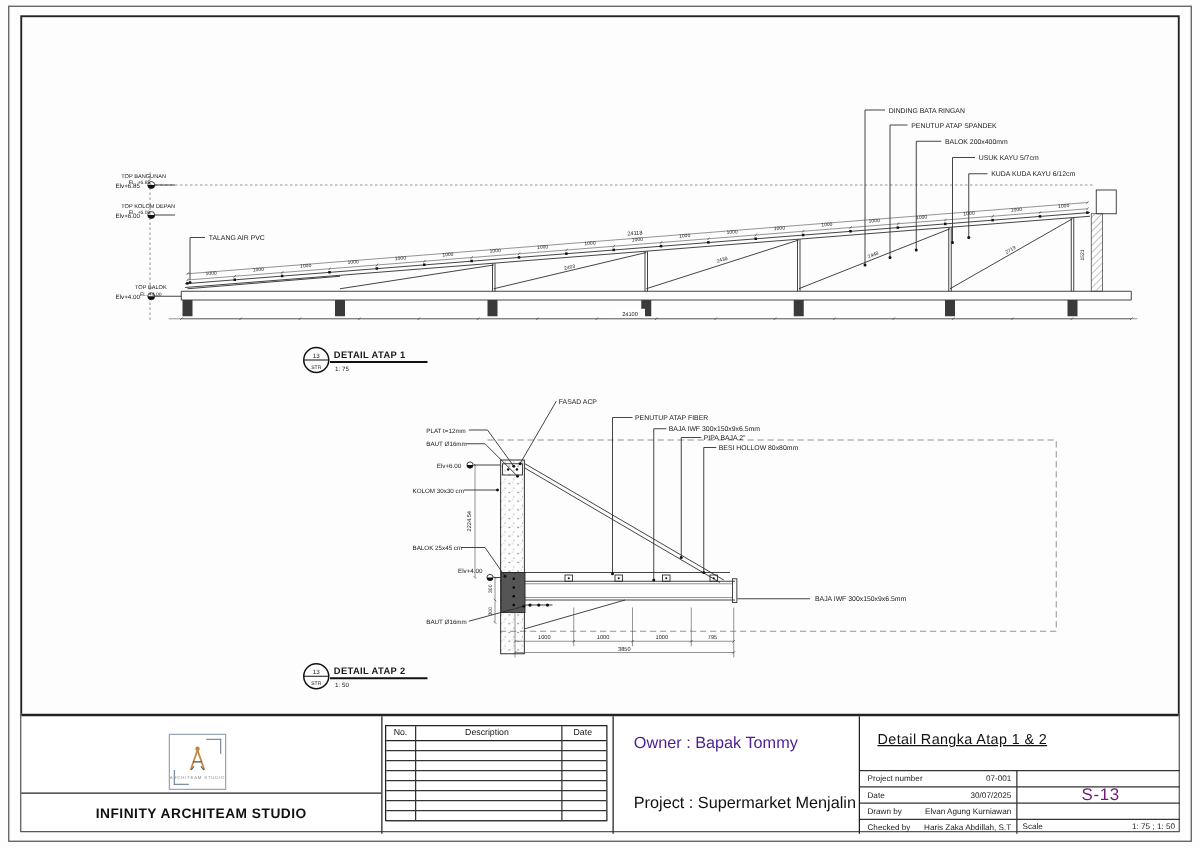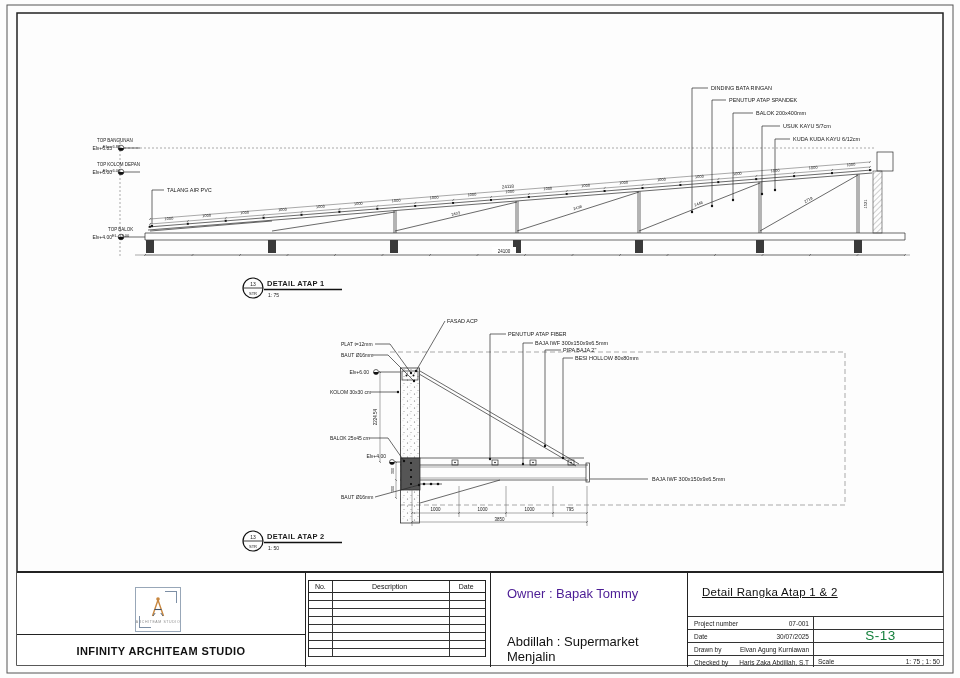--- a/index.html
+++ b/index.html
@@ -40,21 +40,21 @@
   .rv1{left:23px}.rv2{left:140px}
   .ownerTxt{position:absolute;left:16px;top:13px;font-size:13px;color:#4c1d95;}
   .projTxt{position:absolute;left:16px;top:61px;font-size:13px;color:#111;}
   .sheetTitle{position:absolute;left:14px;top:13px;font-size:11.5px;color:#111;letter-spacing:.3px;text-decoration:underline;}
   .frow{position:absolute;left:0;width:256px;border-top:1px solid #333;}
   .fr1{top:43px;height:13px}.fr2{top:56px;height:13px}.fr3{top:69px;height:13px}.fr4{top:82px;height:12px}
   .flabel{position:absolute;left:6px;top:3px;font-size:6.5px;color:#222;}
   .fvalue{position:absolute;left:0;top:3px;width:121px;text-align:right;font-size:6.5px;color:#222;}
   .fvline{position:absolute;left:125px;top:43px;height:51px;border-left:1px solid #333;}
   .s13{position:absolute;left:125px;top:43px;width:135px;height:39px;display:flex;align-items:center;justify-content:center;
-       font-size:13.5px;color:#15803d;letter-spacing:.5px;}
+       font-size:13.5px;color:#701a75;letter-spacing:.5px;}
   .scaleLbl{position:absolute;left:130px;top:85px;font-size:6.5px;color:#222;}
   .scaleVal{position:absolute;left:125px;top:85px;width:127px;text-align:right;font-size:6.5px;color:#222;}
 </style>
 </head>
 <body>
 
 <div id="sheet">
 
 <svg width="960" height="678" viewBox="0 0 960 678">
   <defs>
@@ -386,21 +386,21 @@
       <div class="revrow"></div>
       <div class="revrow"></div>
       <div class="revrow"></div>
       <div class="rv1"></div>
       <div class="rv2"></div>
     </div>
   </div>
 
   <div class="secC">
     <div class="ownerTxt">Owner : Bapak Tommy</div>
-    <div class="projTxt">Abdillah : Supermarket Menjalin</div>
+    <div class="projTxt">Project : Supermarket Menjalin</div>
   </div>
 
   <div class="secD">
     <div class="sheetTitle">Detail Rangka Atap 1 &amp; 2</div>
     <div class="frow fr1">
       <span class="flabel">Project number</span>
       <span class="fvalue">07-001</span>
     </div>
     <div class="frow fr2">
       <span class="flabel">Date</span>

